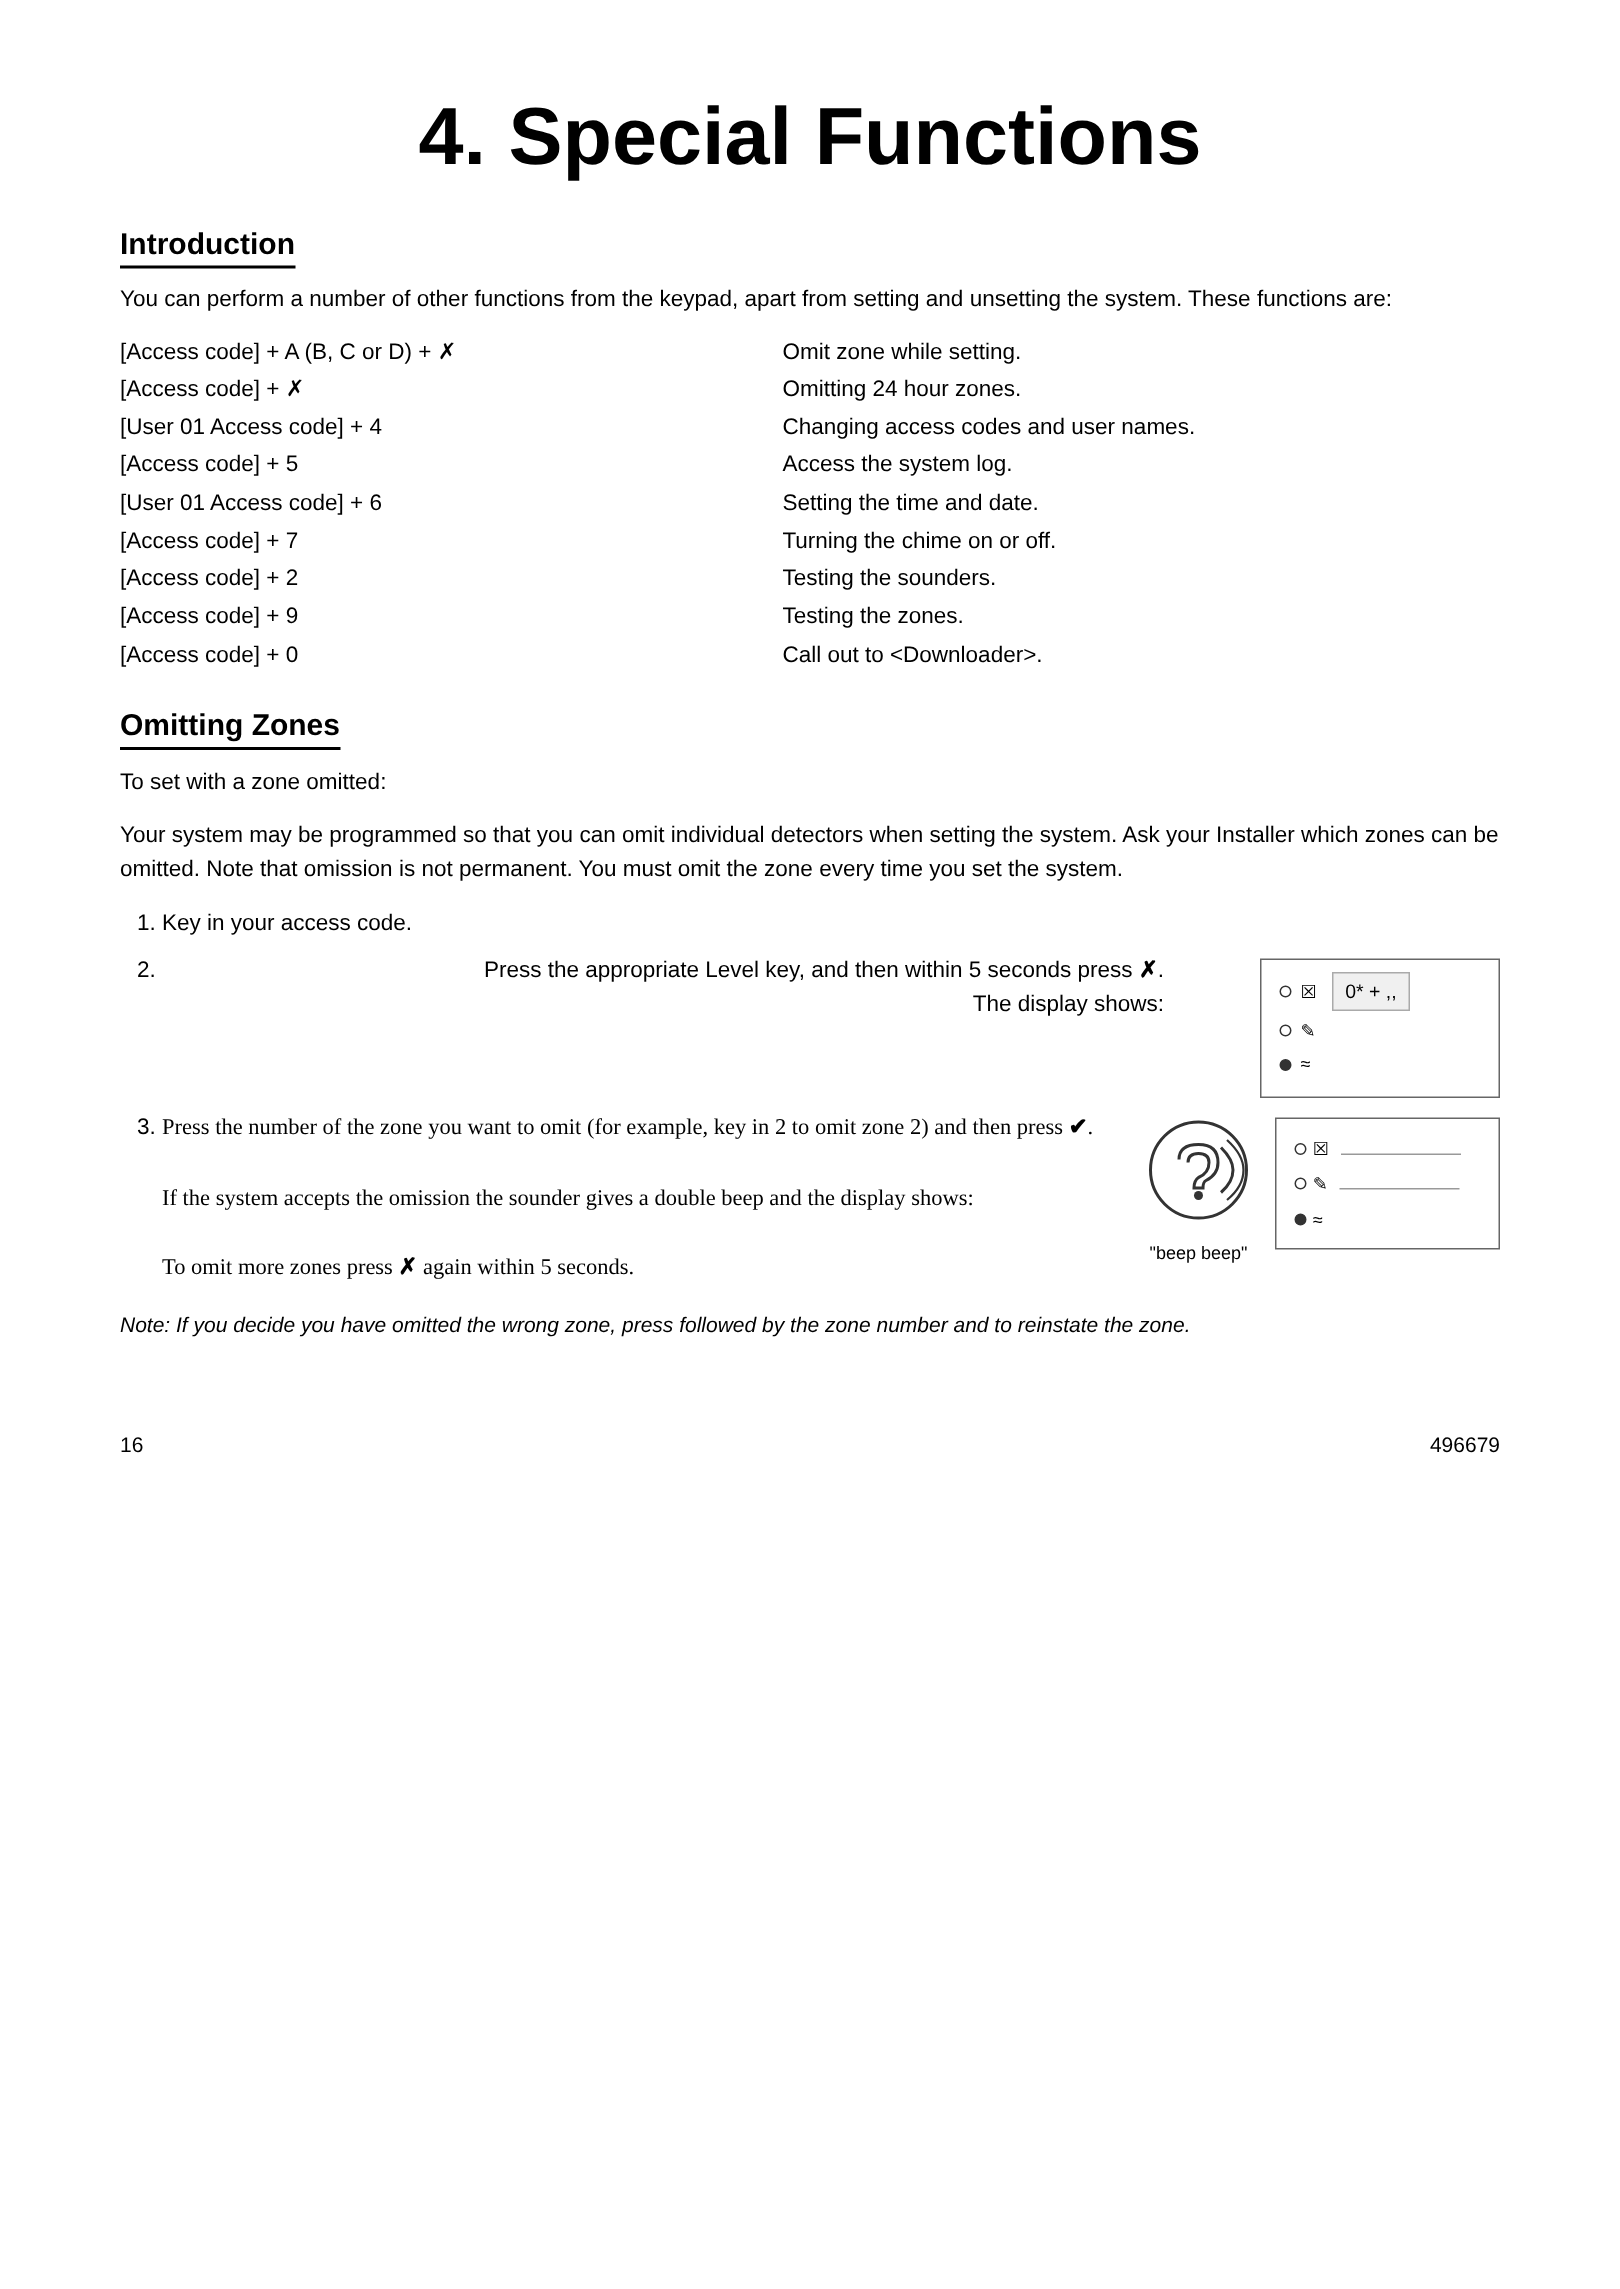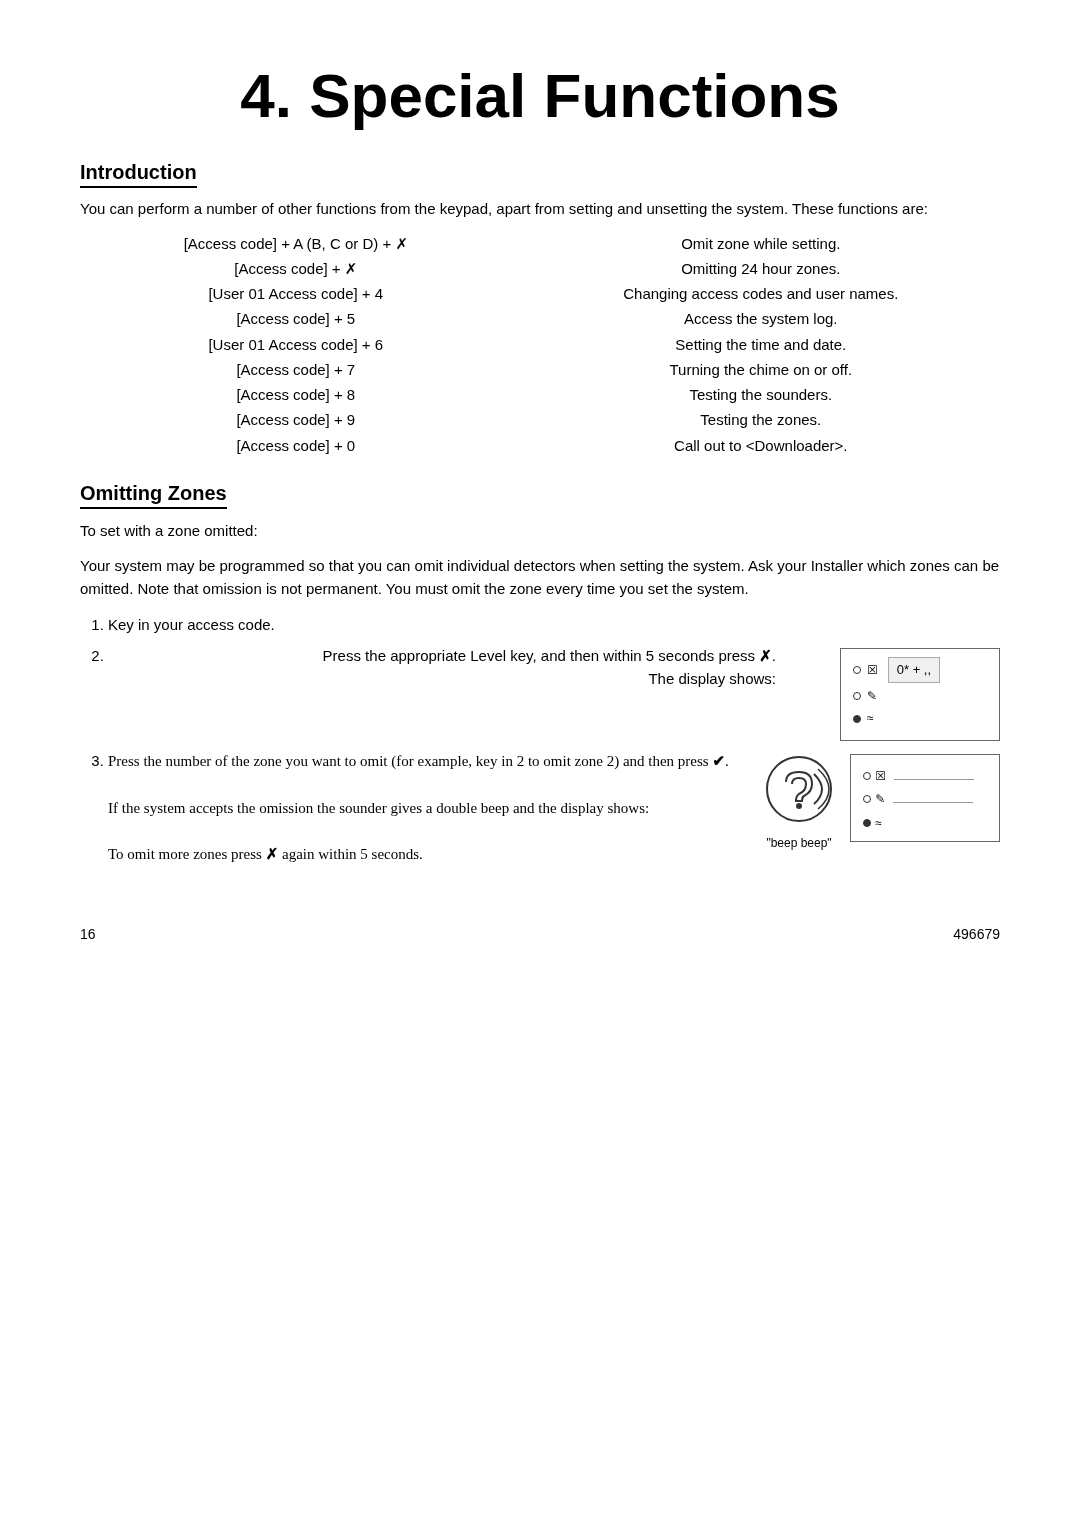--- a/index.html
+++ b/index.html
@@ -8,21 +8,21 @@
       color: #000;
       font-family: Arial, Helvetica, sans-serif;
       font-size: 15px;
       width: 1080px;
       min-height: 1526px;
       padding: 60px 80px 60px 80px;
       position: relative;
     }
     .page-title {
       text-align: center;
-      font-size: 62px;
+      font-size: 54px;
       font-weight: bold;
       margin-bottom: 30px;
       font-family: Arial, Helvetica, sans-serif;
     }
     .section-heading {
       font-size: 20px;
       font-weight: bold;
       border-bottom: 2px solid #000;
       display: inline-block;
       margin-bottom: 10px;
@@ -34,21 +34,20 @@
     }
     .function-table {
       width: 100%;
       margin-bottom: 10px;
       border-collapse: collapse;
     }
     .function-table td {
       vertical-align: top;
       padding: 1px 0;
       line-height: 1.55;
-      text-align: center;
     }
     .function-table td:first-child {
       width: 48%;
       padding-right: 10px;
     }
     .function-table td:last-child {
       width: 52%;
     }
     .section-para {
       margin-bottom: 12px;
@@ -194,21 +193,21 @@
         </tr>
         <tr>
           <td>[User 01 Access code] + 6</td>
           <td>Setting the time and date.</td>
         </tr>
         <tr>
           <td>[Access code] + 7</td>
           <td>Turning the chime on or off.</td>
         </tr>
         <tr>
-          <td>[Access code] + 8</td>
+          <td>[Access code] + 2</td>
           <td>Testing the sounders.</td>
         </tr>
         <tr>
           <td>[Access code] + 9</td>
           <td>Testing the zones.</td>
         </tr>
         <tr>
           <td>[Access code] + 0</td>
           <td>Call out to &lt;Downloader&gt;.</td>
         </tr>
@@ -290,18 +289,19 @@
             <div class="indicator-row">
               <span class="indicator-circle filled"></span>
               <span style="font-size:12px;">≈</span>
             </div>
           </div>
         </div>
       </div>
     </li>
   </ol>
 
+  <p class="note-italic">Note: If you decide you have omitted the wrong zone, press    followed by the zone number and    to reinstate the zone.</p>
 </div>
 
 <div class="footer">
   <span>16</span>
   <span>496679</span>
 </div>
 
 </body></html>

